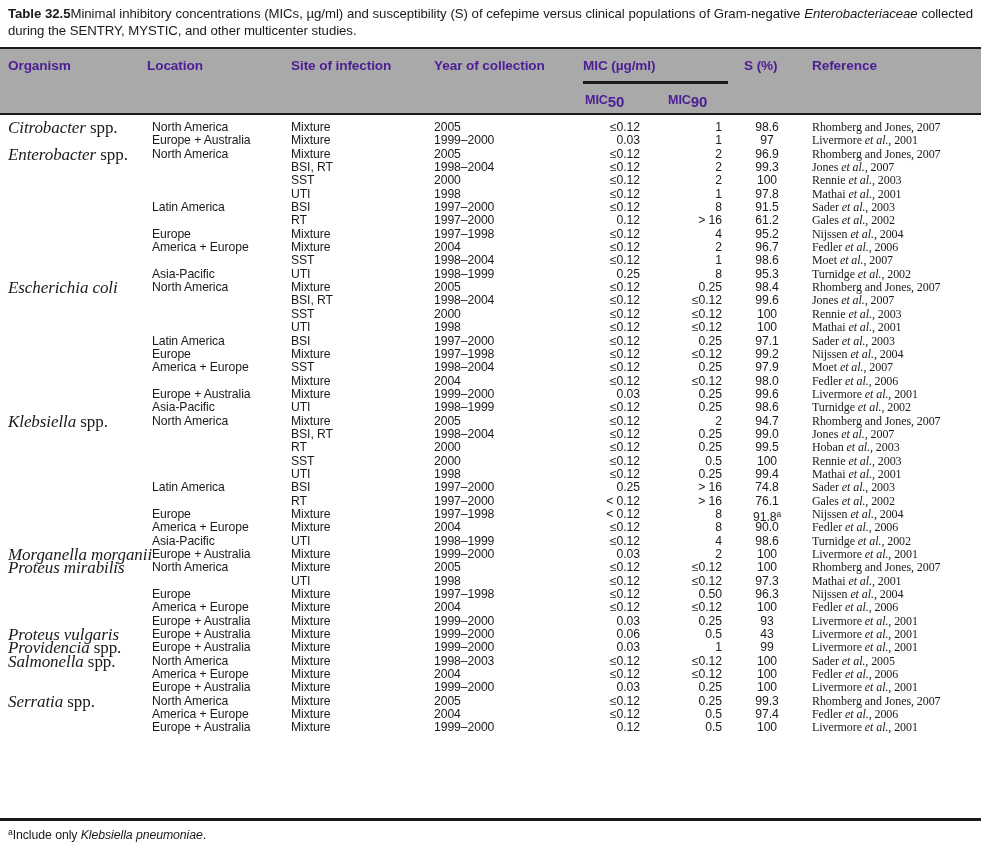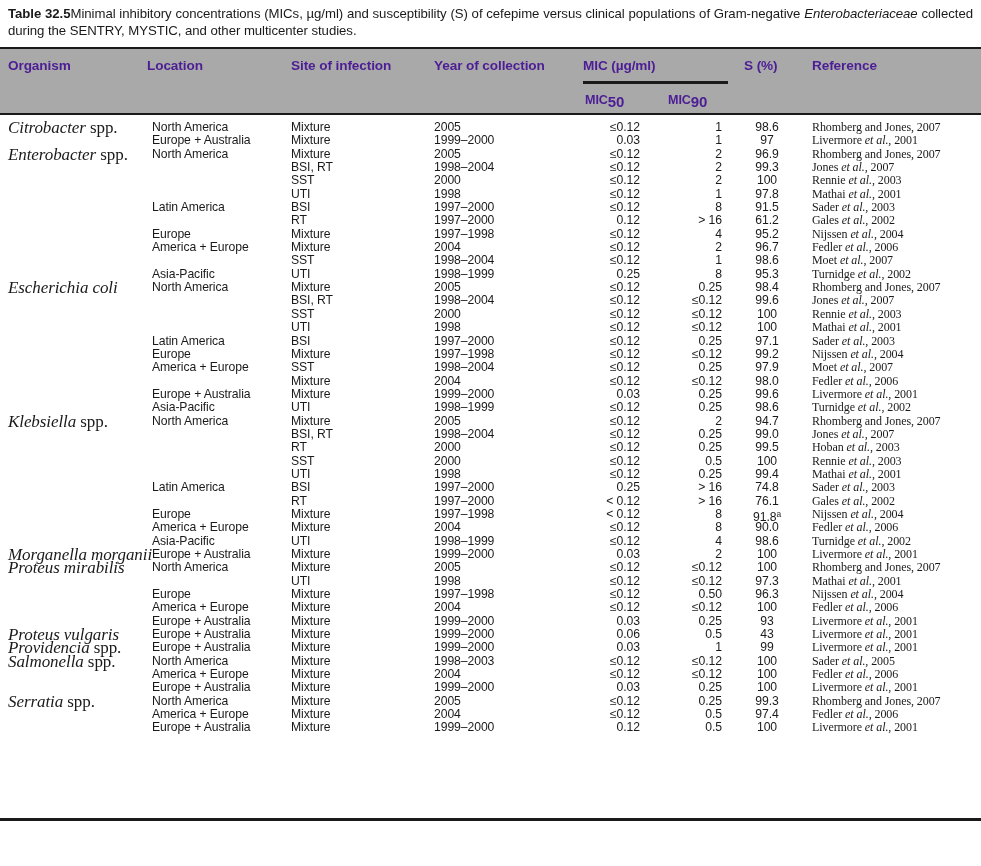--- a/index.html
+++ b/index.html
@@ -618,15 +618,16 @@
         <div class="c c-mic50">0.12</div>
         <div class="c c-mic90">0.5</div>
         <div class="c c-s">100</div>
         <div class="c c-ref">Livermore <i>et al.</i>, 2001</div>
       </div>
     </div>
 
   <div class="bottom-rule"></div>
 
   <div class="footnotes">
+    <div class="fn"><sup>a</sup><span>Include only </span><i>Klebsiella pneumoniae</i><span>.</span></div>
   </div>
 
 </div>
 
 </body></html>

